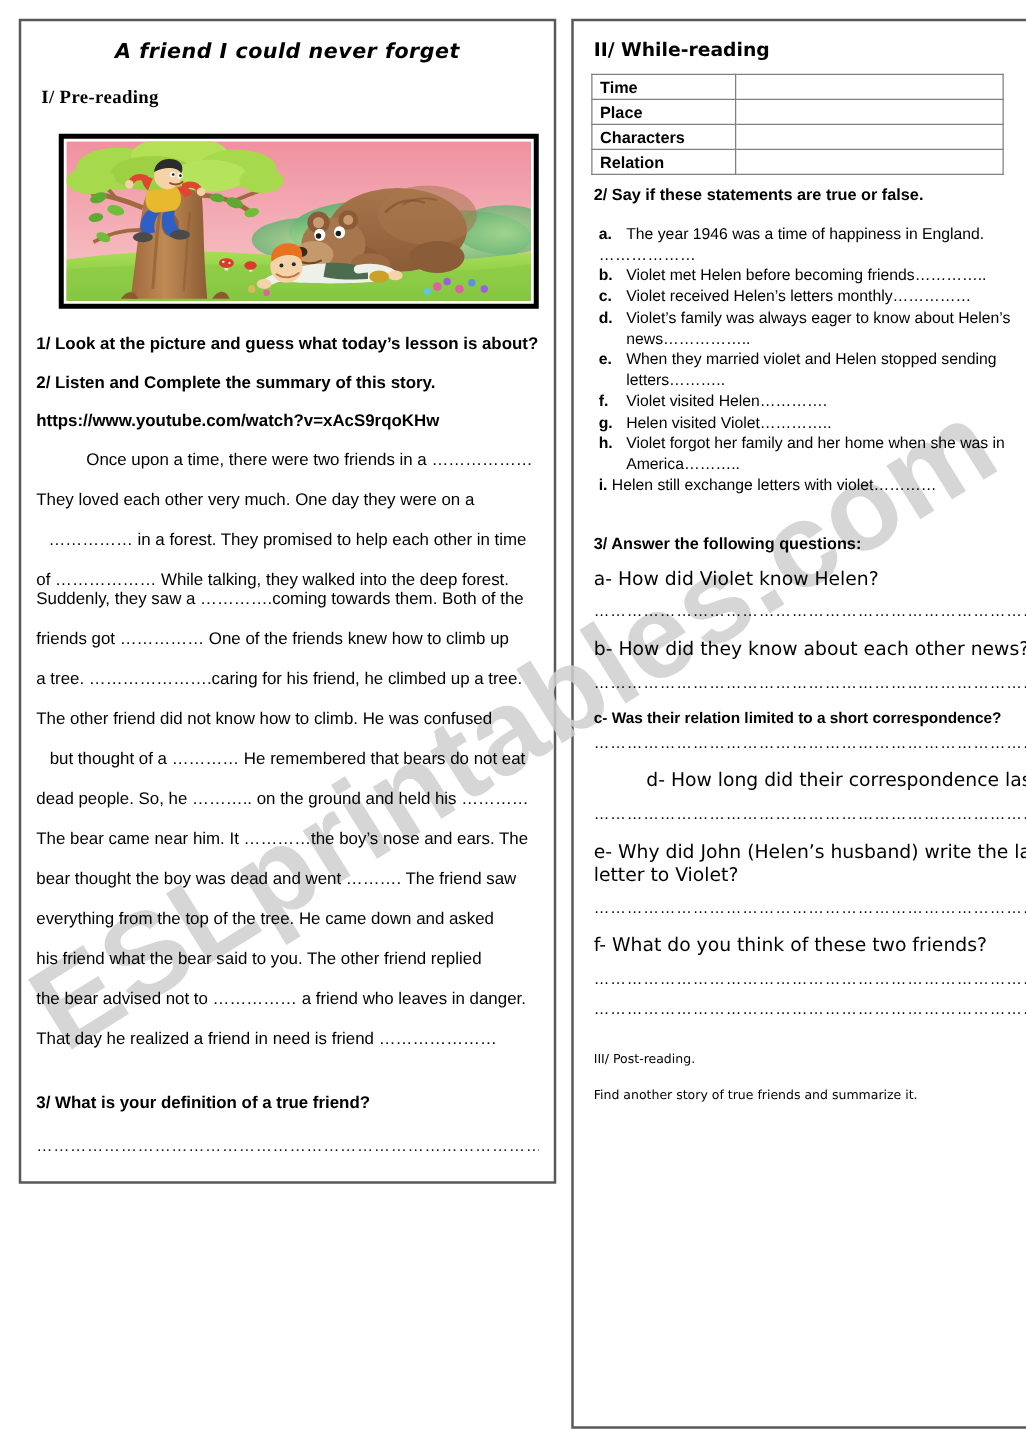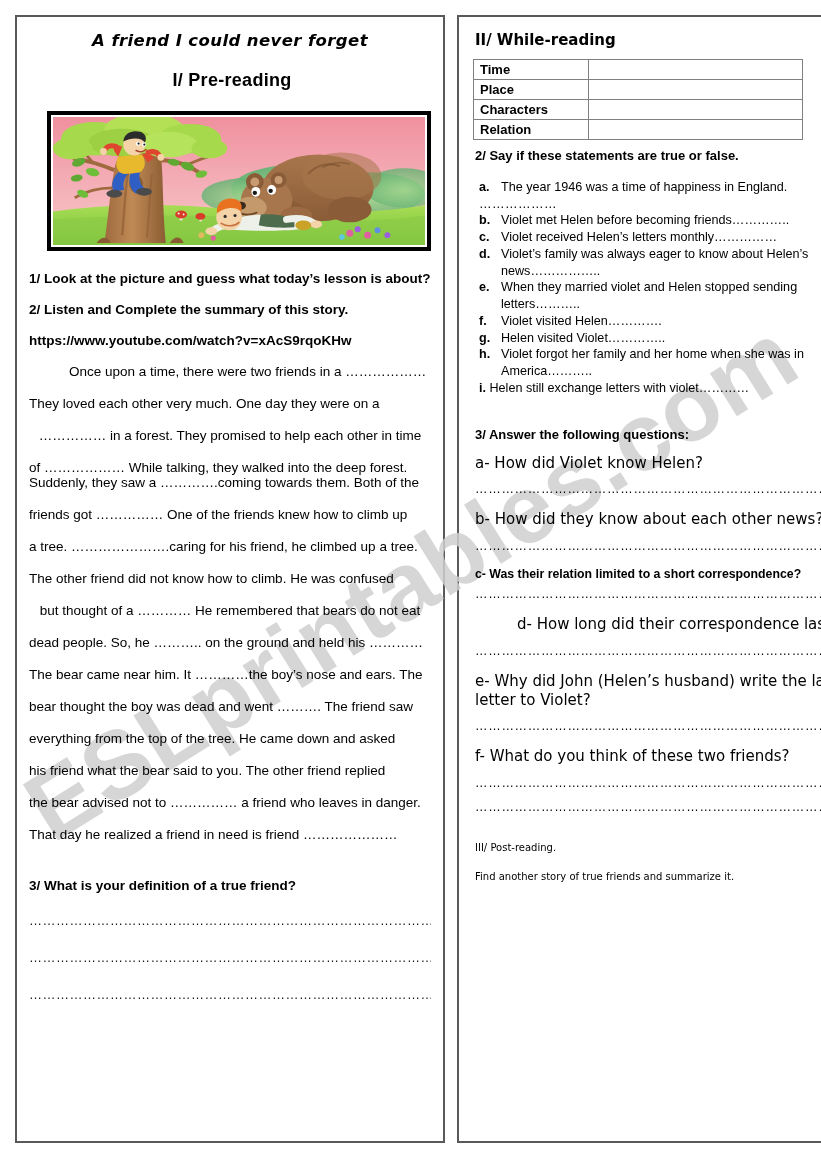--- a/index.html
+++ b/index.html
@@ -27,21 +27,21 @@
     position: absolute;
     border: 2px solid #595959;
     background: transparent;
     box-sizing: border-box;
     overflow: hidden;
   }
   #panel-left {
     left: 15px;
     top: 15px;
     width: 430px;
-    height: 1128px;
+    height: 932px;
   }
   #panel-right {
     left: 457px;
     top: 15px;
     width: 419px;
     height: 1128px;
   }
 
   .panel-inner {
     position: absolute;
@@ -72,26 +72,25 @@
     text-align: center;
     font-family: "DejaVu Sans", sans-serif;
     font-style: italic;
     font-weight: bold;
     font-size: 16.5px;
     letter-spacing: 0.4px;
     margin: 6px 0 0 0;
   }
 
   .heading-big {
-    font-family: Liberation Sans, sans-serif;
-    font-weight: bold;
-    font-size: 18px;
+    font-family: Liberation Serif, serif;
+    font-weight: bold;
+    font-size: 15px;
     letter-spacing: 0.3px;
     margin: 20px 0 0 4px;
-    text-align: center;
   }
 
   
   #illustration-wrap {
     margin: 20px 0 0 18px;
     width: 384px;
     height: 140px;
     border: 4px solid #000000;
     box-sizing: border-box;
     background: #ffffff;

